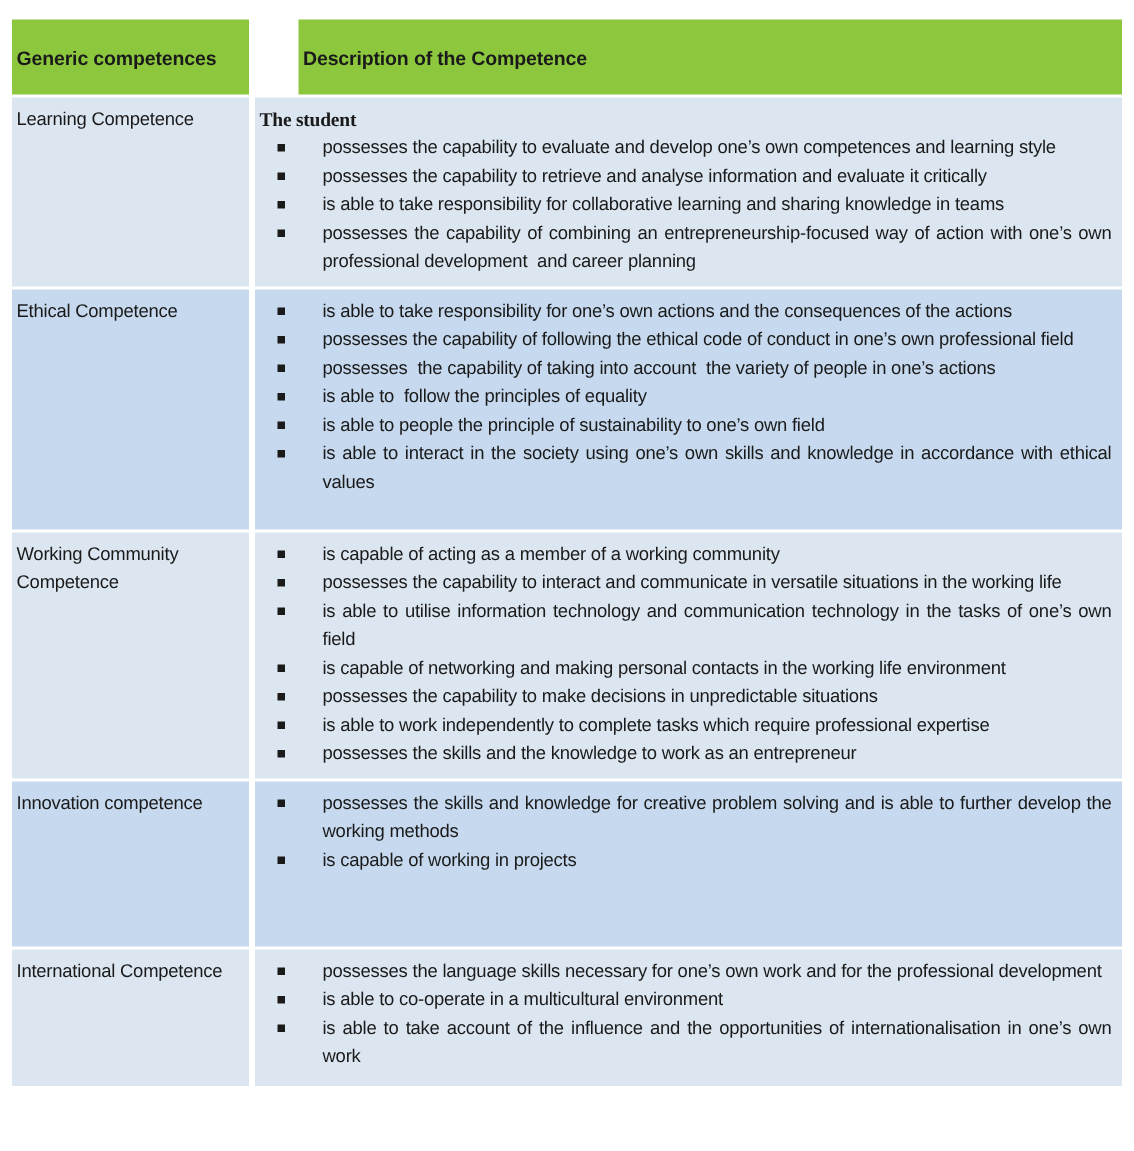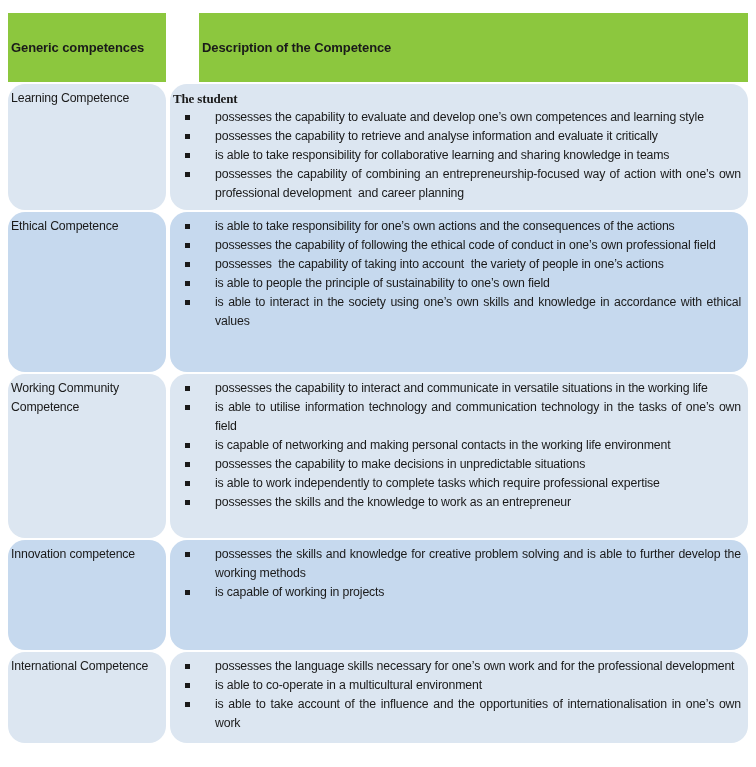--- a/index.html
+++ b/index.html
@@ -18,27 +18,27 @@
   }
   .tbl{margin:13px 8px 0 8px;}
   .hrow,.row{
     display:grid;
     grid-template-columns:158px 1fr;
     column-gap:4px;
     margin-bottom:2px;
   }
   .hcell{
     background:var(--header_green);
-    height:69px;
+    height:50px;
     display:flex;align-items:center;
     font-weight:bold;font-size:13px;letter-spacing:-0.1px;
   }
   .hcell.c1{padding-left:3px;}
   .hcell.c2{padding-left:3px;margin-left:29px;}
-  .cell{padding:5px 3px 4px 3px;border-radius:17px;}
+  .cell{padding:5px 3px 4px 3px;}
   .cell.c2{padding:5px 7px 4px 3px;}
   .row.light .cell{background:var(--row_light);}
   .row.medium .cell{background:var(--row_medium);}
   #rows .row:nth-child(1){min-height:126px;}
   #rows .row:nth-child(2){min-height:160px;}
   #rows .row:nth-child(3){min-height:164px;}
   #rows .row:nth-child(4){min-height:110px;}
   #rows .row:nth-child(5){min-height:91px;}
   .intro{font-weight:bold;font-size:13px;margin:0;font-family:Liberation Serif, serif;}
   ul.bullets{margin:0;padding:0;list-style:none;}
@@ -94,33 +94,41 @@
             <li>
               <span class="marker"></span>
               <span class="btext">possesses the capability of following the ethical code of conduct in one’s own professional field</span>
             </li>
             <li>
               <span class="marker"></span>
               <span class="btext">possesses &nbsp;the capability of taking into account &nbsp;the variety of people in one’s actions</span>
             </li>
             <li>
               <span class="marker"></span>
+              <span class="btext">is able to &nbsp;follow the principles of equality</span>
+            </li>
+            <li>
+              <span class="marker"></span>
               <span class="btext">is able to people the principle of sustainability to one’s own field</span>
             </li>
             <li>
               <span class="marker"></span>
               <span class="btext">is able to interact in the society using one’s own skills and knowledge in accordance with ethical values</span>
             </li>
           </ul>
         </div>
       </div>
       <div class="row light">
         <div class="cell c1"><span>Working Community Competence</span></div>
         <div class="cell c2">
           <ul class="bullets">
+            <li>
+              <span class="marker"></span>
+              <span class="btext">is capable of acting as a member of a working community</span>
+            </li>
             <li>
               <span class="marker"></span>
               <span class="btext">possesses the capability to interact and communicate in versatile situations in the working life</span>
             </li>
             <li>
               <span class="marker"></span>
               <span class="btext">is able to utilise information technology and communication technology in the tasks of one’s own field</span>
             </li>
             <li>
               <span class="marker"></span>

